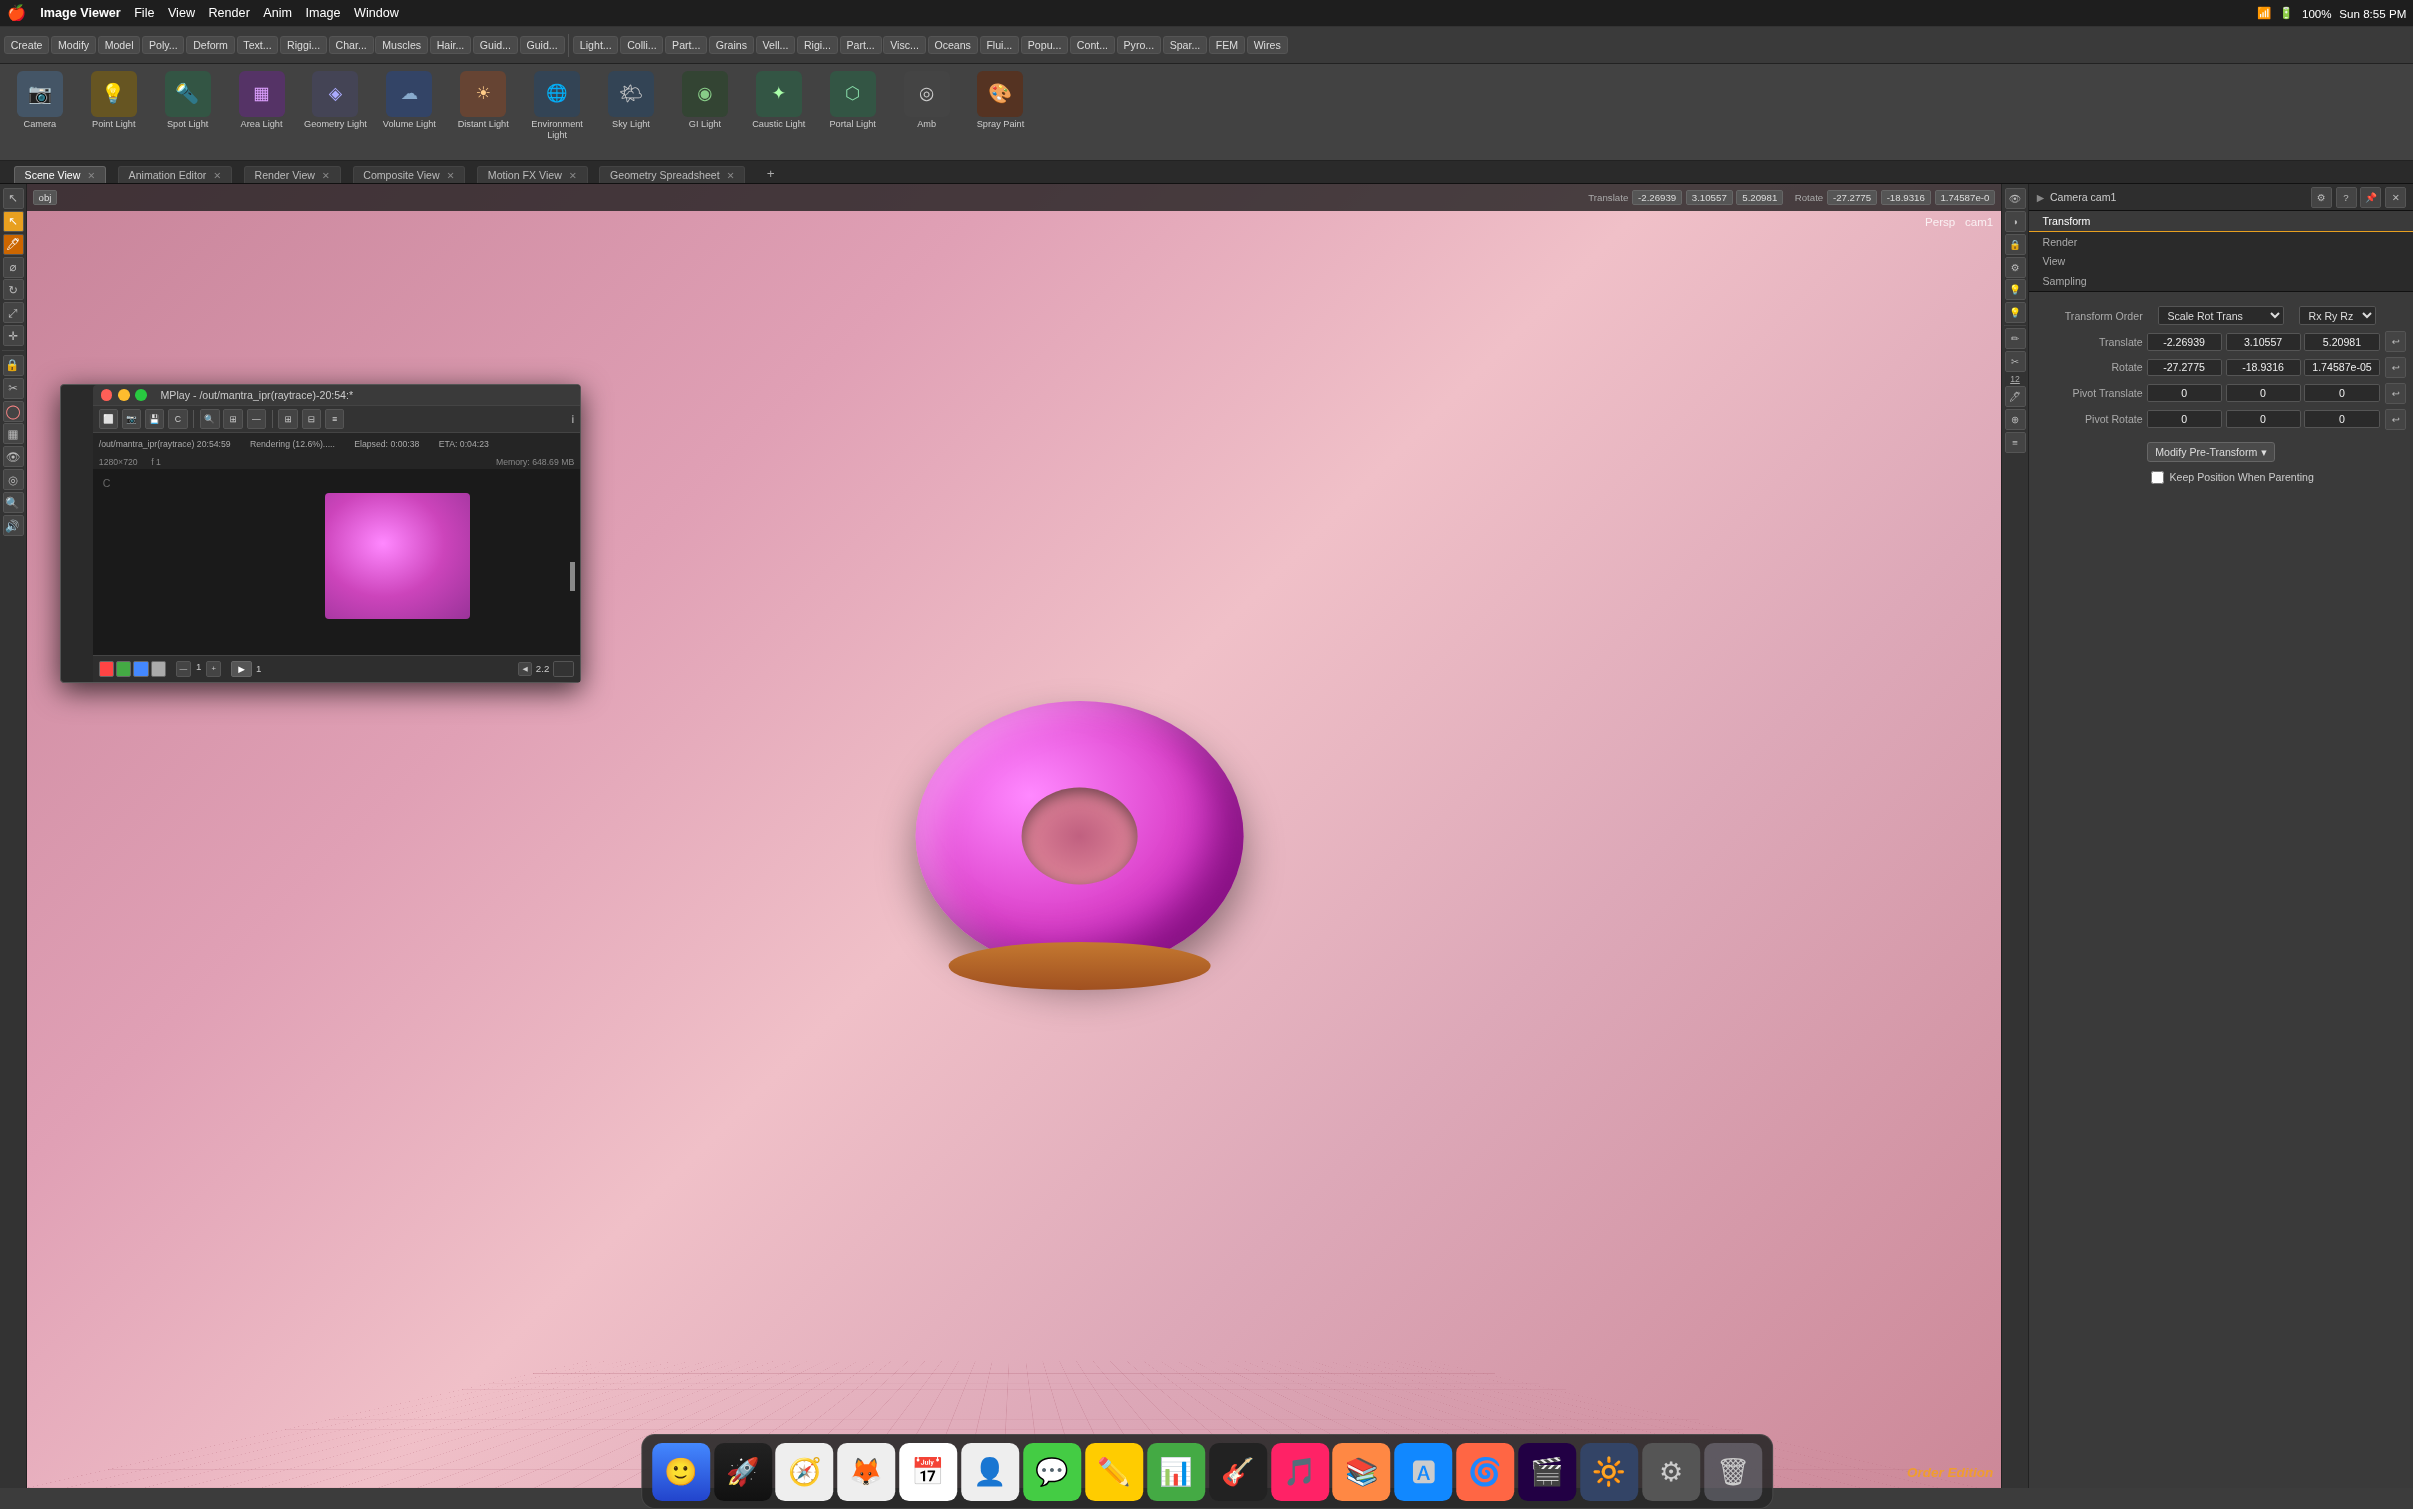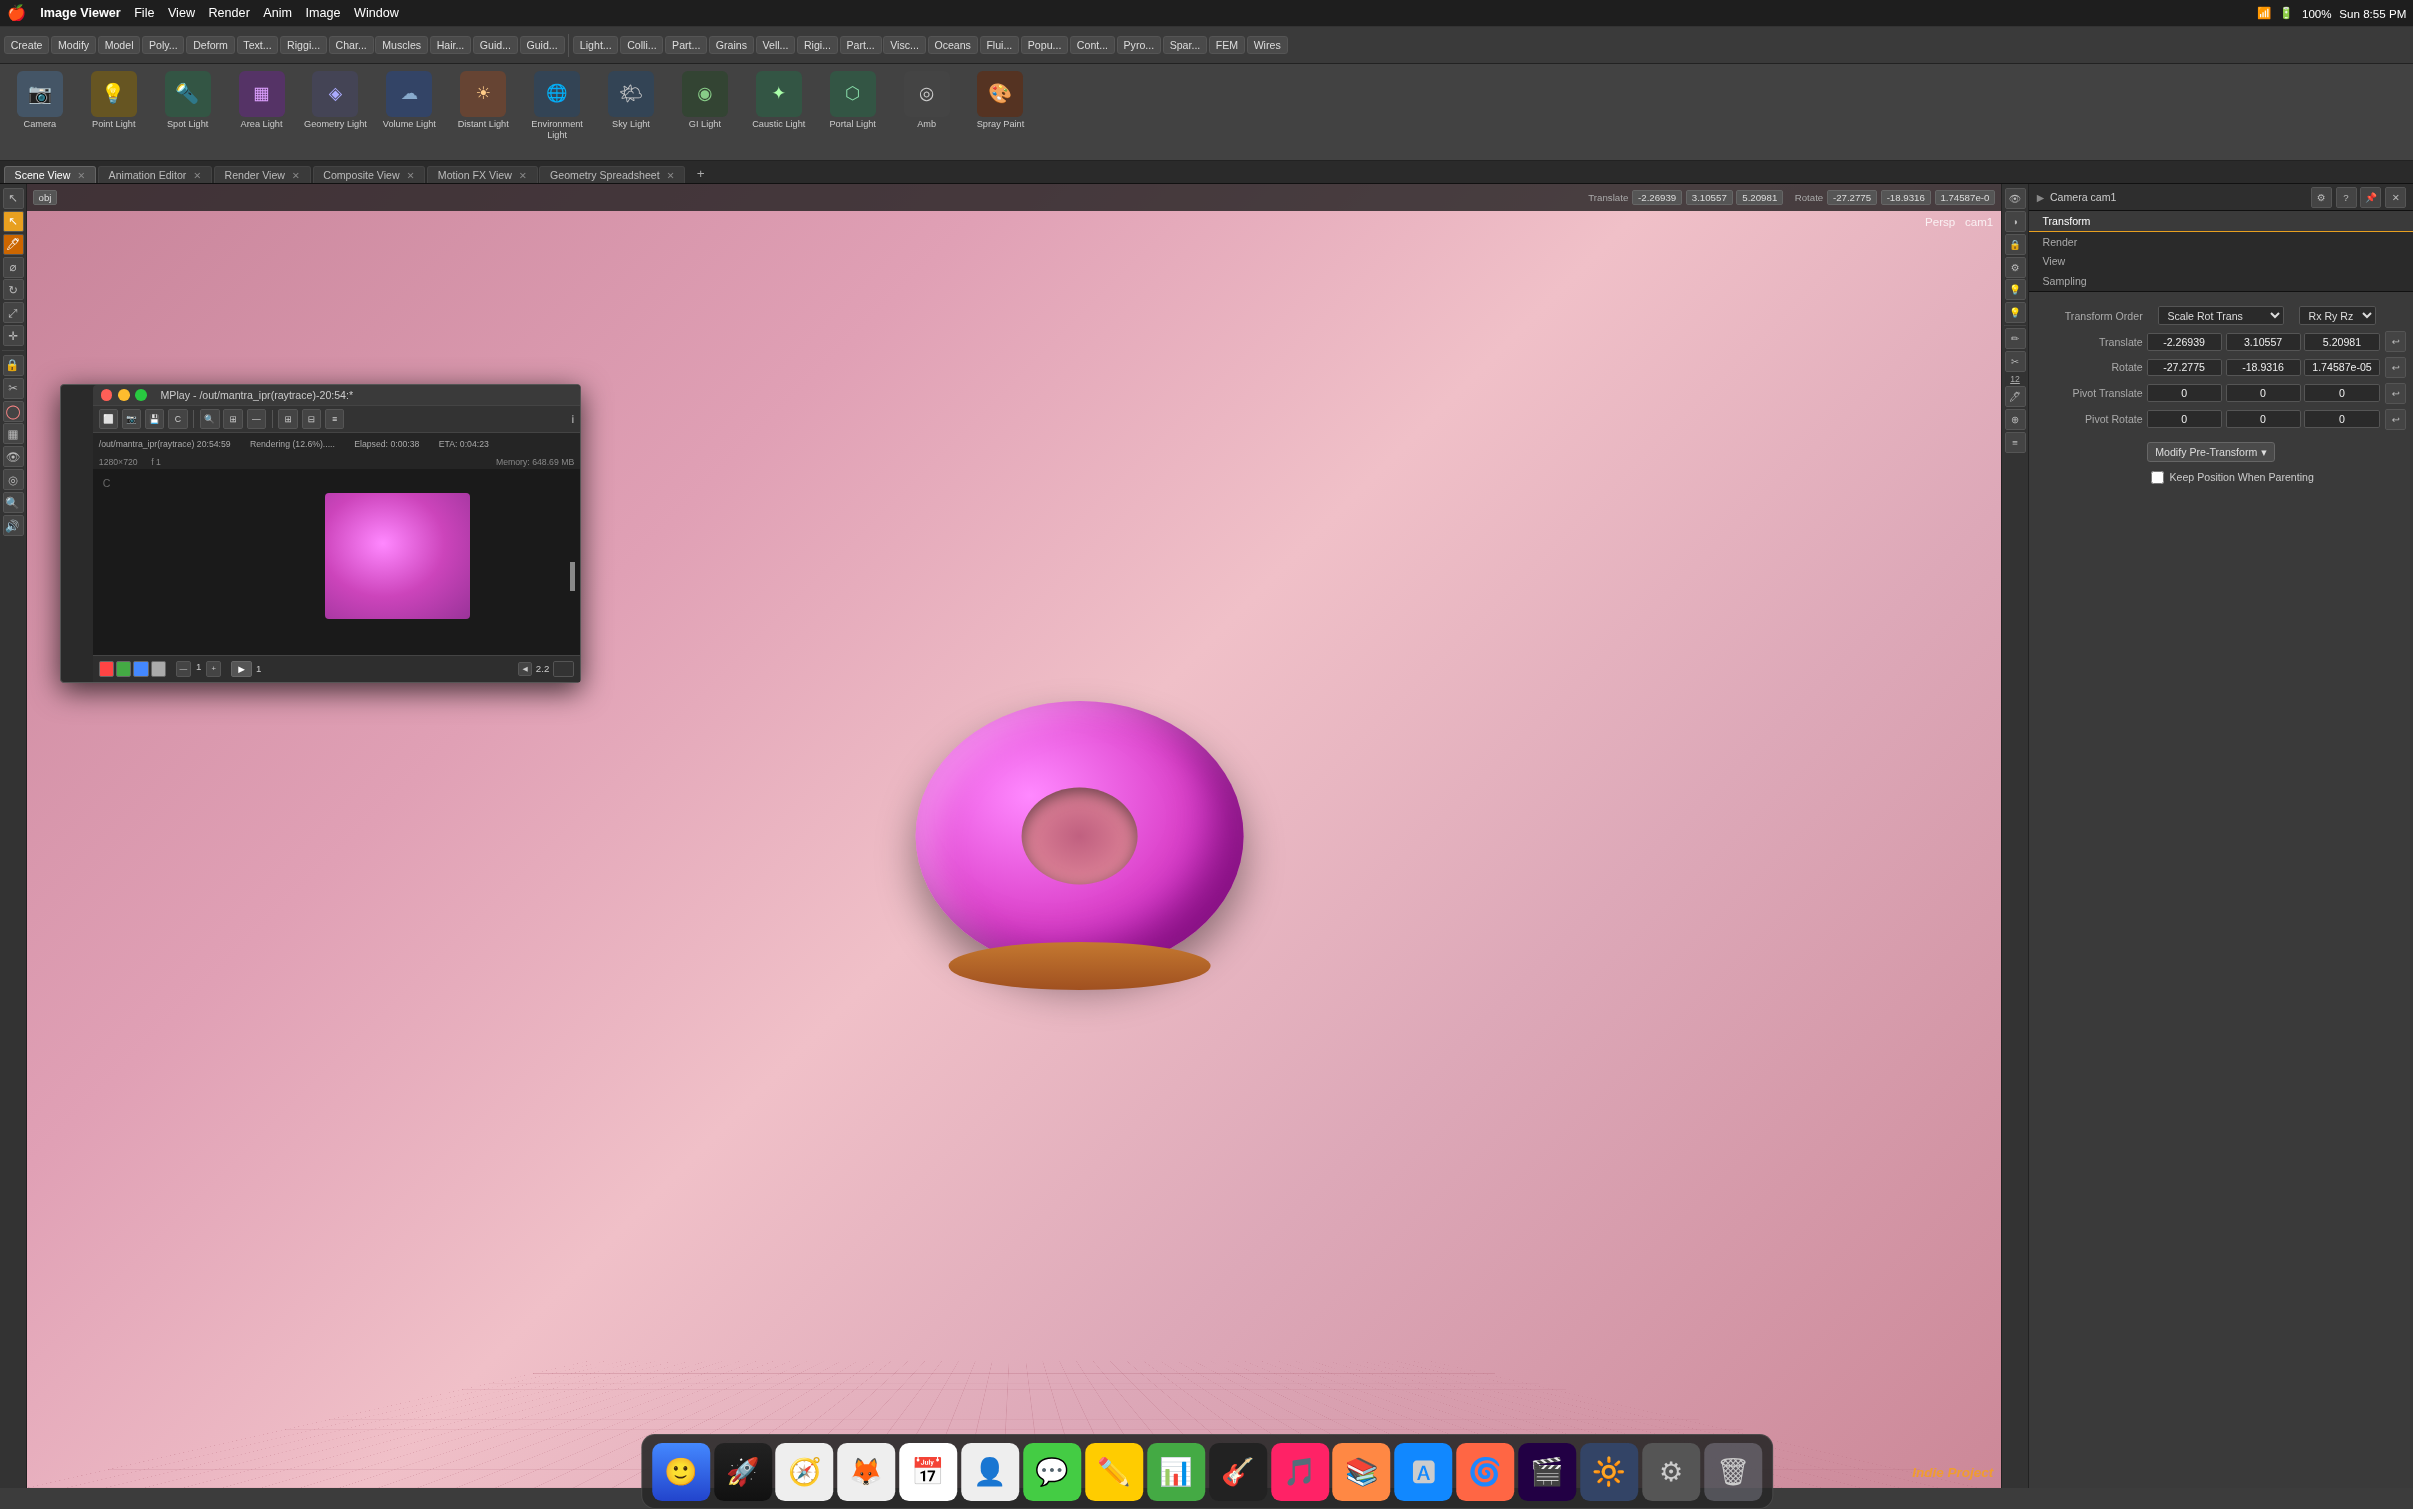--- a/index.html
+++ b/index.html
@@ -137,20 +137,21 @@
       padding: 1.9px 9.7px;
       background: #3a3a3a;
       border: 1px solid #444;
       border-bottom: none;
       border-radius: 2.9px 2.9px 0 0;
       color: #bbb;
       font-size: 10.6px;
       cursor: pointer;
       white-space: nowrap;
       margin-right: 1.9px;
+      margin-left: 10px;
     }
     .tab.active {
       background: #4a4a4a;
       color: #fff;
       border-color: #666;
     }
     .tab .close-x {
       margin-left: 3.9px;
       color: #888;
       font-size: 9.7px;
@@ -785,21 +786,21 @@
 
       <div class="viewport-grid"></div>
 
       <div class="donut-container">
         <div class="donut">
           <div class="donut-hole"></div>
           <div class="donut-base"></div>
         </div>
       </div>
 
-      <div class="indie-watermark">Indie Project</div>
+      <div class="indie-watermark">Order Edition</div>
     </div>
 
     <div id="right-strip">
       <div class="right-tool">👁</div>
       <div class="right-tool">◑</div>
       <div class="right-tool">🔒</div>
       <div class="right-tool">⚙</div>
       <div class="right-tool">💡</div>
       <div class="right-tool">💡</div>
       <div style="width:100%;height:1px;background:#444;"></div>

